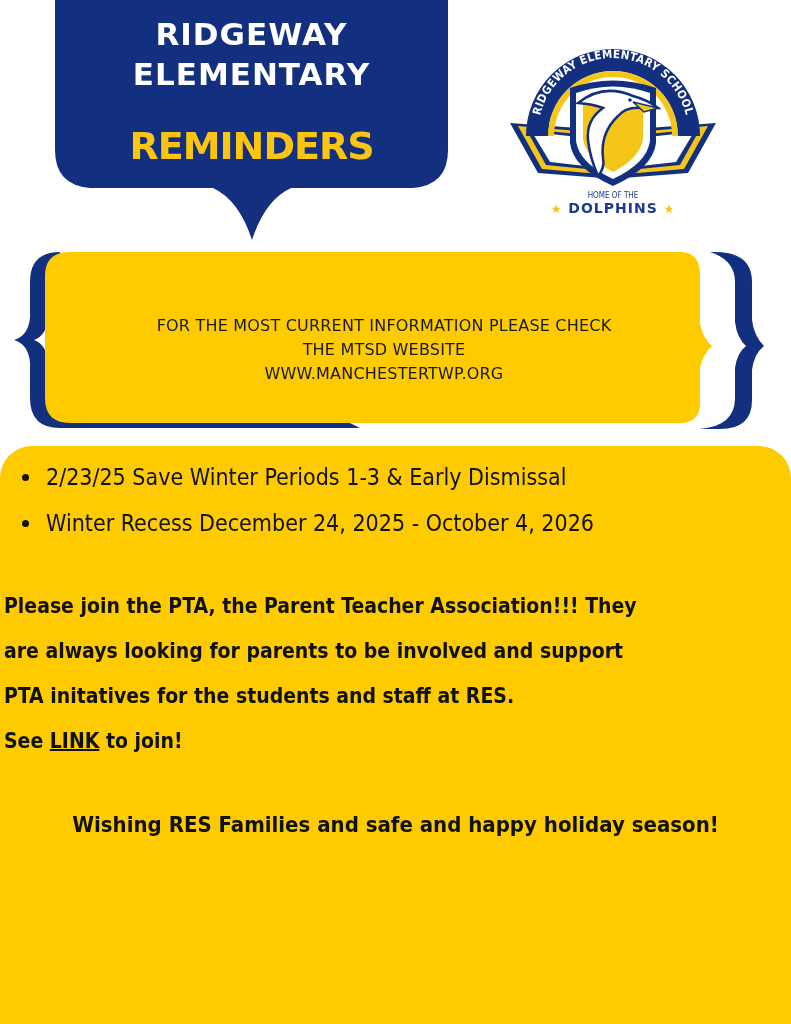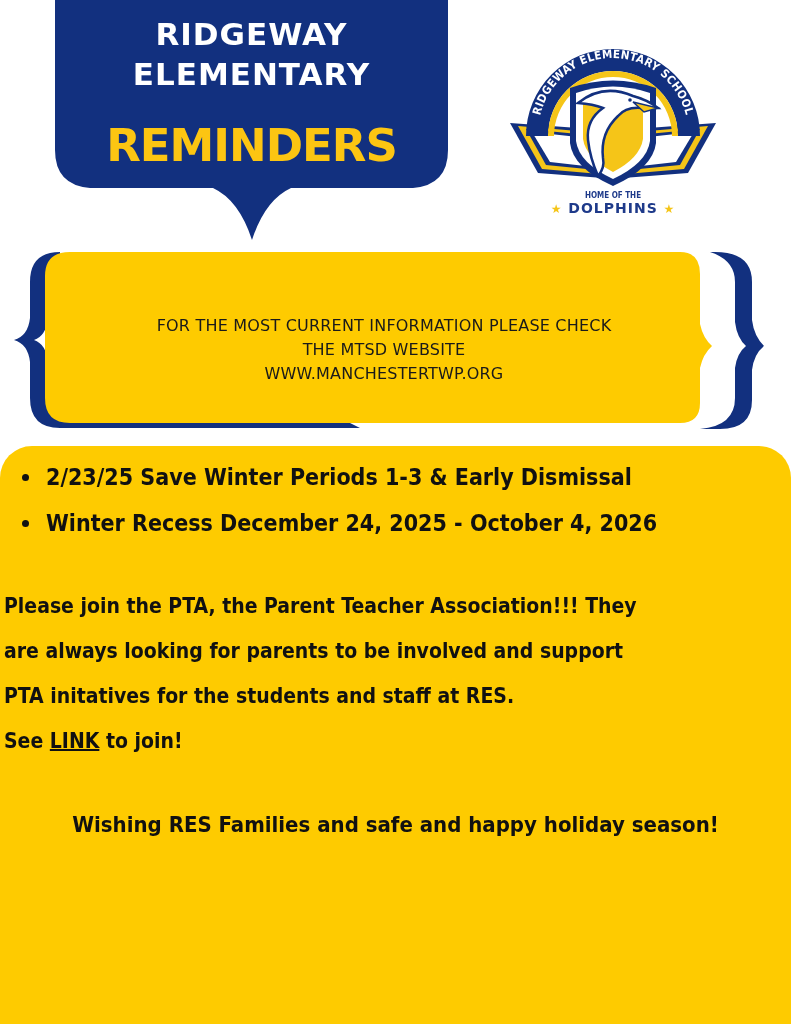--- a/index.html
+++ b/index.html
@@ -14,48 +14,48 @@
     .banner svg { position: absolute; left: 0; top: 0; }
     .banner-line {
       position: absolute; left: 0; width: 393px; text-align: center;
       color: #ffffff; font-weight: bold; font-size: 31px; letter-spacing: 1px;
       font-family: "DejaVu Sans", sans-serif;
     }
     .banner-line.l1 { top: 16px; }
     .banner-line.l2 { top: 56px; }
     .banner-title {
       position: absolute; left: -6px; width: 405px; top: 108px; text-align: center;
-      color: #fcc512; font-weight: bold; font-size: 45px; letter-spacing: -1px;
+      color: #fcc512; font-weight: bold; font-size: 38px; letter-spacing: -1px;
       font-family: "DejaVu Sans", sans-serif; line-height: 76px;
     }
     .logo { position: absolute; left: 508px; top: 28px; width: 210px; height: 195px; }
     .logo-home {
       position: absolute; left: 0; width: 210px; top: 163px; text-align: center;
-      font-size: 8px; color: #1e3a8a; font-weight: bold; font-family: "DejaVu Sans Condensed", "DejaVu Sans", sans-serif;
+      font-size: 8px; color: #1e3a8a; font-weight: normal; font-family: "DejaVu Sans Condensed", "DejaVu Sans", sans-serif;
     }
     .logo-dolphins {
       position: absolute; left: 0; width: 210px; top: 172px; text-align: center;
       font-size: 14px; color: #1e3a8a; font-weight: bold; letter-spacing: 1px;
       font-family: "DejaVu Sans", sans-serif;
     }
     .logo-star { color: #f5c518; font-size: 12px; }
     .info-wrap { position: absolute; left: 0; top: 248px; width: 791px; height: 185px; }
     .info-wrap svg { position: absolute; left: 0; top: 0; }
     .info-text {
       position: absolute; left: 44px; width: 680px; top: 42px; text-align: center;
       font-family: "DejaVu Sans", sans-serif; font-size: 16px; line-height: 24px;
       color: #1a1a1a; letter-spacing: 0.2px; margin-top: 24px;
     }
     .panel {
       position: absolute; left: 0; top: 446px; width: 791px; height: 578px;
       background: #fecb00; border-radius: 32px 32px 0 0;
     }
     .bullets { position: absolute; left: 22px; top: 8px; margin: 0; padding: 0; list-style: none; }
     .bullets li {
-      font-family: "DejaVu Sans Condensed", "DejaVu Sans", sans-serif; font-weight: bold;
+      font-family: "DejaVu Sans Condensed", "DejaVu Sans", sans-serif; font-weight: normal;
       font-size: 23px; color: #111; line-height: 46px; white-space: nowrap;
       display: flex; align-items: center; text-align: right;
     }
     .bullets li .dot {
       display: inline-block; width: 7px; height: 7px; border-radius: 50%;
       background: #111; margin-right: 17px;
     }
     .para {
       position: absolute; left: 4px; top: 138px; width: 780px;
       font-family: "DejaVu Sans Condensed", "DejaVu Sans", sans-serif; font-weight: bold;

